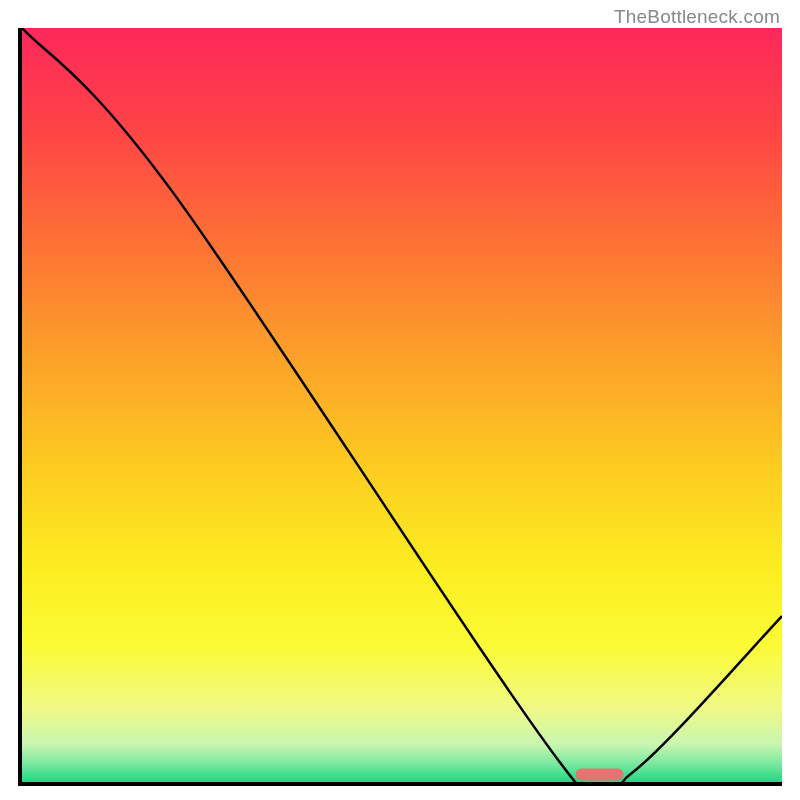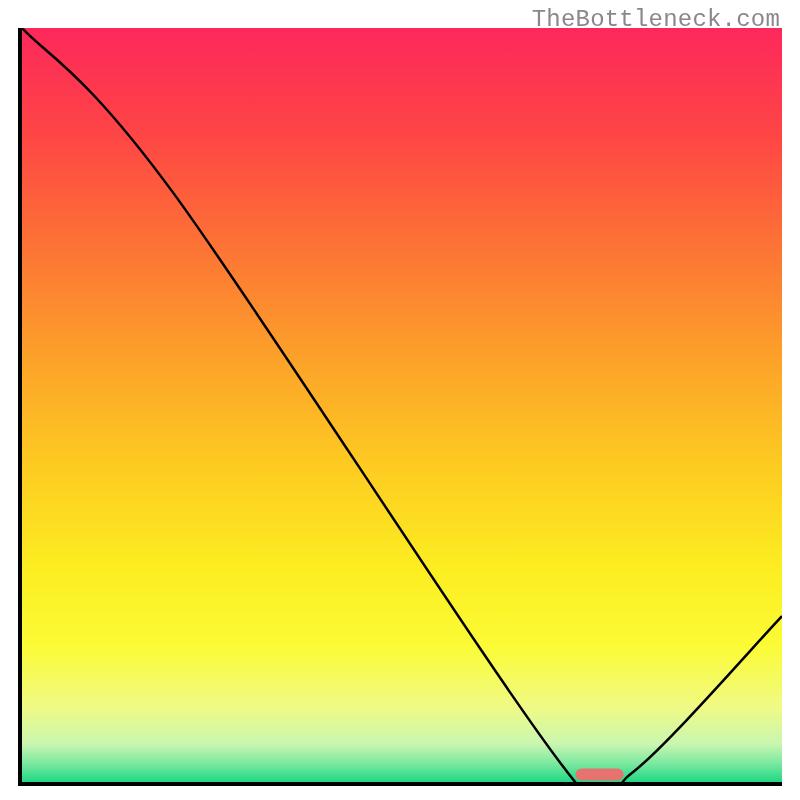--- a/index.html
+++ b/index.html
@@ -9,23 +9,22 @@
     width: 800px;
     height: 800px;
     position: relative;
     font-family: Arial, sans-serif;
   }
   .watermark {
     position: absolute;
     top: 6px;
     right: 20px;
     color: #888888;
-    font-size: 24px;
+    font-size: 19px;
     letter-spacing: 0.2px;
-    font-family: Liberation Mono, monospace;
   }
   .chart {
     position: absolute;
     left: 18px;
     top: 28px;
     width: 764px;
     height: 758px;
     border-left: 4px solid #000;
     border-bottom: 4px solid #000;
     box-sizing: border-box;

